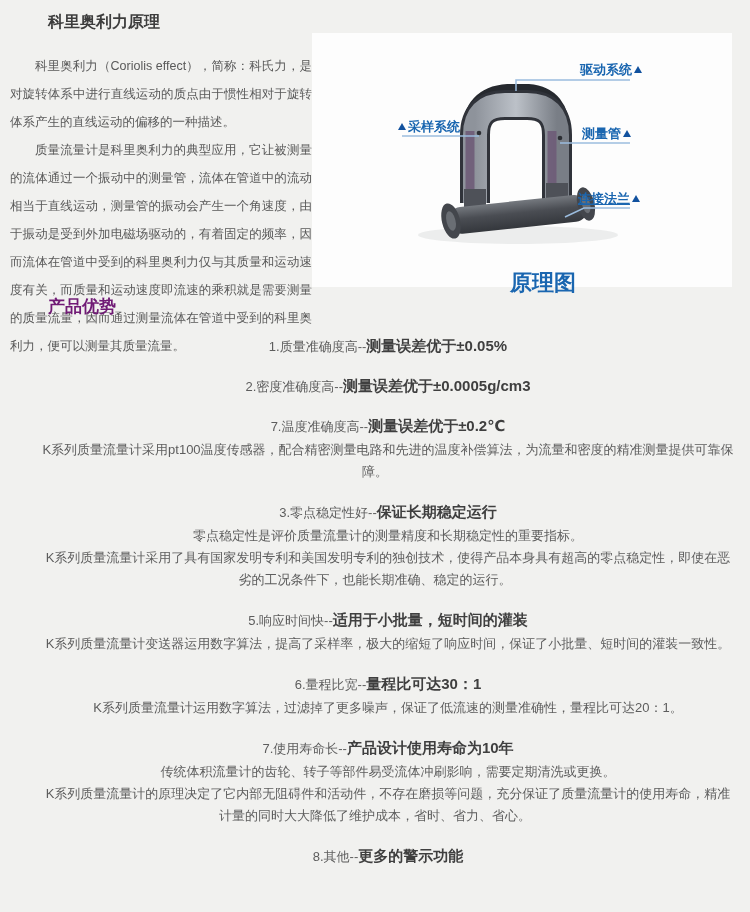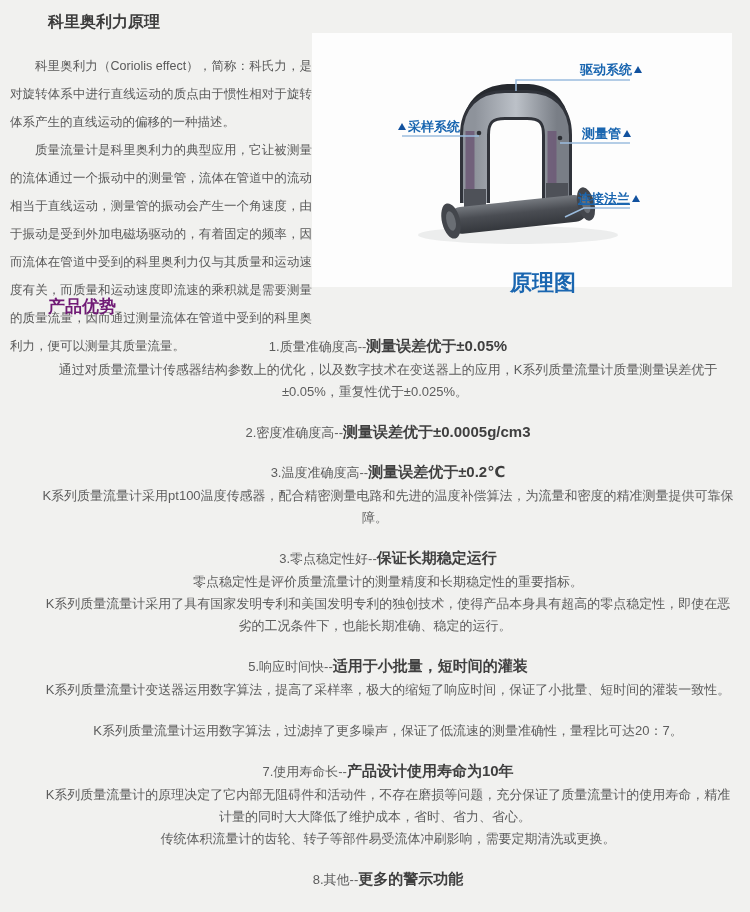--- a/index.html
+++ b/index.html
@@ -131,51 +131,51 @@
 
       <div class="diagram-caption">原理图</div>
     </div>
   </section>
 
   <section class="advantages">
     <h2 class="advantages-title">产品优势</h2>
     <div id="adv-list">
   <div class="adv-item">
     <div class="adv-head"><span class="adv-prefix">1.质量准确度高--</span><span class="adv-hl">测量误差优于±0.05%</span></div>
-  <p class="adv-body">通过对质量流量计传感器结构参数上的优化，以及数字技术在变送器上的应用，K系列质量流量计质量测量误差优于±0.05%，重复性优于±0.025%。</p>
         </div>
 
   <div class="adv-item">
     <div class="adv-head"><span class="adv-prefix">2.密度准确度高--</span><span class="adv-hl">测量误差优于±0.0005g/cm3</span></div>
   </div>
 
   <div class="adv-item">
-    <div class="adv-head"><span class="adv-prefix">3.温度准确度高--</span><span class="adv-hl">测量误差优于±0.2℃</span></div>
+    <div class="adv-head"><span class="adv-prefix">7.温度准确度高--</span><span class="adv-hl">测量误差优于±0.2℃</span></div>
   <p class="adv-body">K系列质量流量计采用pt100温度传感器，配合精密测量电路和先进的温度补偿算法，为流量和密度的精准测量提供可靠保障。</p>
         </div>
 
   <div class="adv-item">
     <div class="adv-head"><span class="adv-prefix">3.零点稳定性好--</span><span class="adv-hl">保证长期稳定运行</span></div>
   <p class="adv-body">零点稳定性是评价质量流量计的测量精度和长期稳定性的重要指标。</p>
           <p class="adv-body">K系列质量流量计采用了具有国家发明专利和美国发明专利的独创技术，使得产品本身具有超高的零点稳定性，即使在恶劣的工况条件下，也能长期准确、稳定的运行。</p>
         </div>
 
   <div class="adv-item">
     <div class="adv-head"><span class="adv-prefix">5.响应时间快--</span><span class="adv-hl">适用于小批量，短时间的灌装</span></div>
   <p class="adv-body">K系列质量流量计变送器运用数字算法，提高了采样率，极大的缩短了响应时间，保证了小批量、短时间的灌装一致性。</p>
         </div>
 
   <div class="adv-item">
-  <p class="adv-body">K系列质量流量计运用数字算法，过滤掉了更多噪声，保证了低流速的测量准确性，量程比可达20：7。</p>
+    <div class="adv-head"><span class="adv-prefix">6.量程比宽--</span><span class="adv-hl">量程比可达30：1</span></div>
+  <p class="adv-body">K系列质量流量计运用数字算法，过滤掉了更多噪声，保证了低流速的测量准确性，量程比可达20：1。</p>
         </div>
 
   <div class="adv-item">
     <div class="adv-head"><span class="adv-prefix">7.使用寿命长--</span><span class="adv-hl">产品设计使用寿命为10年</span></div>
-  <p class="adv-body">K系列质量流量计的原理决定了它内部无阻碍件和活动件，不存在磨损等问题，充分保证了质量流量计的使用寿命，精准计量的同时大大降低了维护成本，省时、省力、省心。</p>
-          <p class="adv-body">传统体积流量计的齿轮、转子等部件易受流体冲刷影响，需要定期清洗或更换。</p>
+  <p class="adv-body">传统体积流量计的齿轮、转子等部件易受流体冲刷影响，需要定期清洗或更换。</p>
+          <p class="adv-body">K系列质量流量计的原理决定了它内部无阻碍件和活动件，不存在磨损等问题，充分保证了质量流量计的使用寿命，精准计量的同时大大降低了维护成本，省时、省力、省心。</p>
         </div>
 
   <div class="adv-item">
     <div class="adv-head"><span class="adv-prefix">8.其他--</span><span class="adv-hl">更多的警示功能</span></div>
   </div>
 </div>
   </section>
 
 </div>
 

